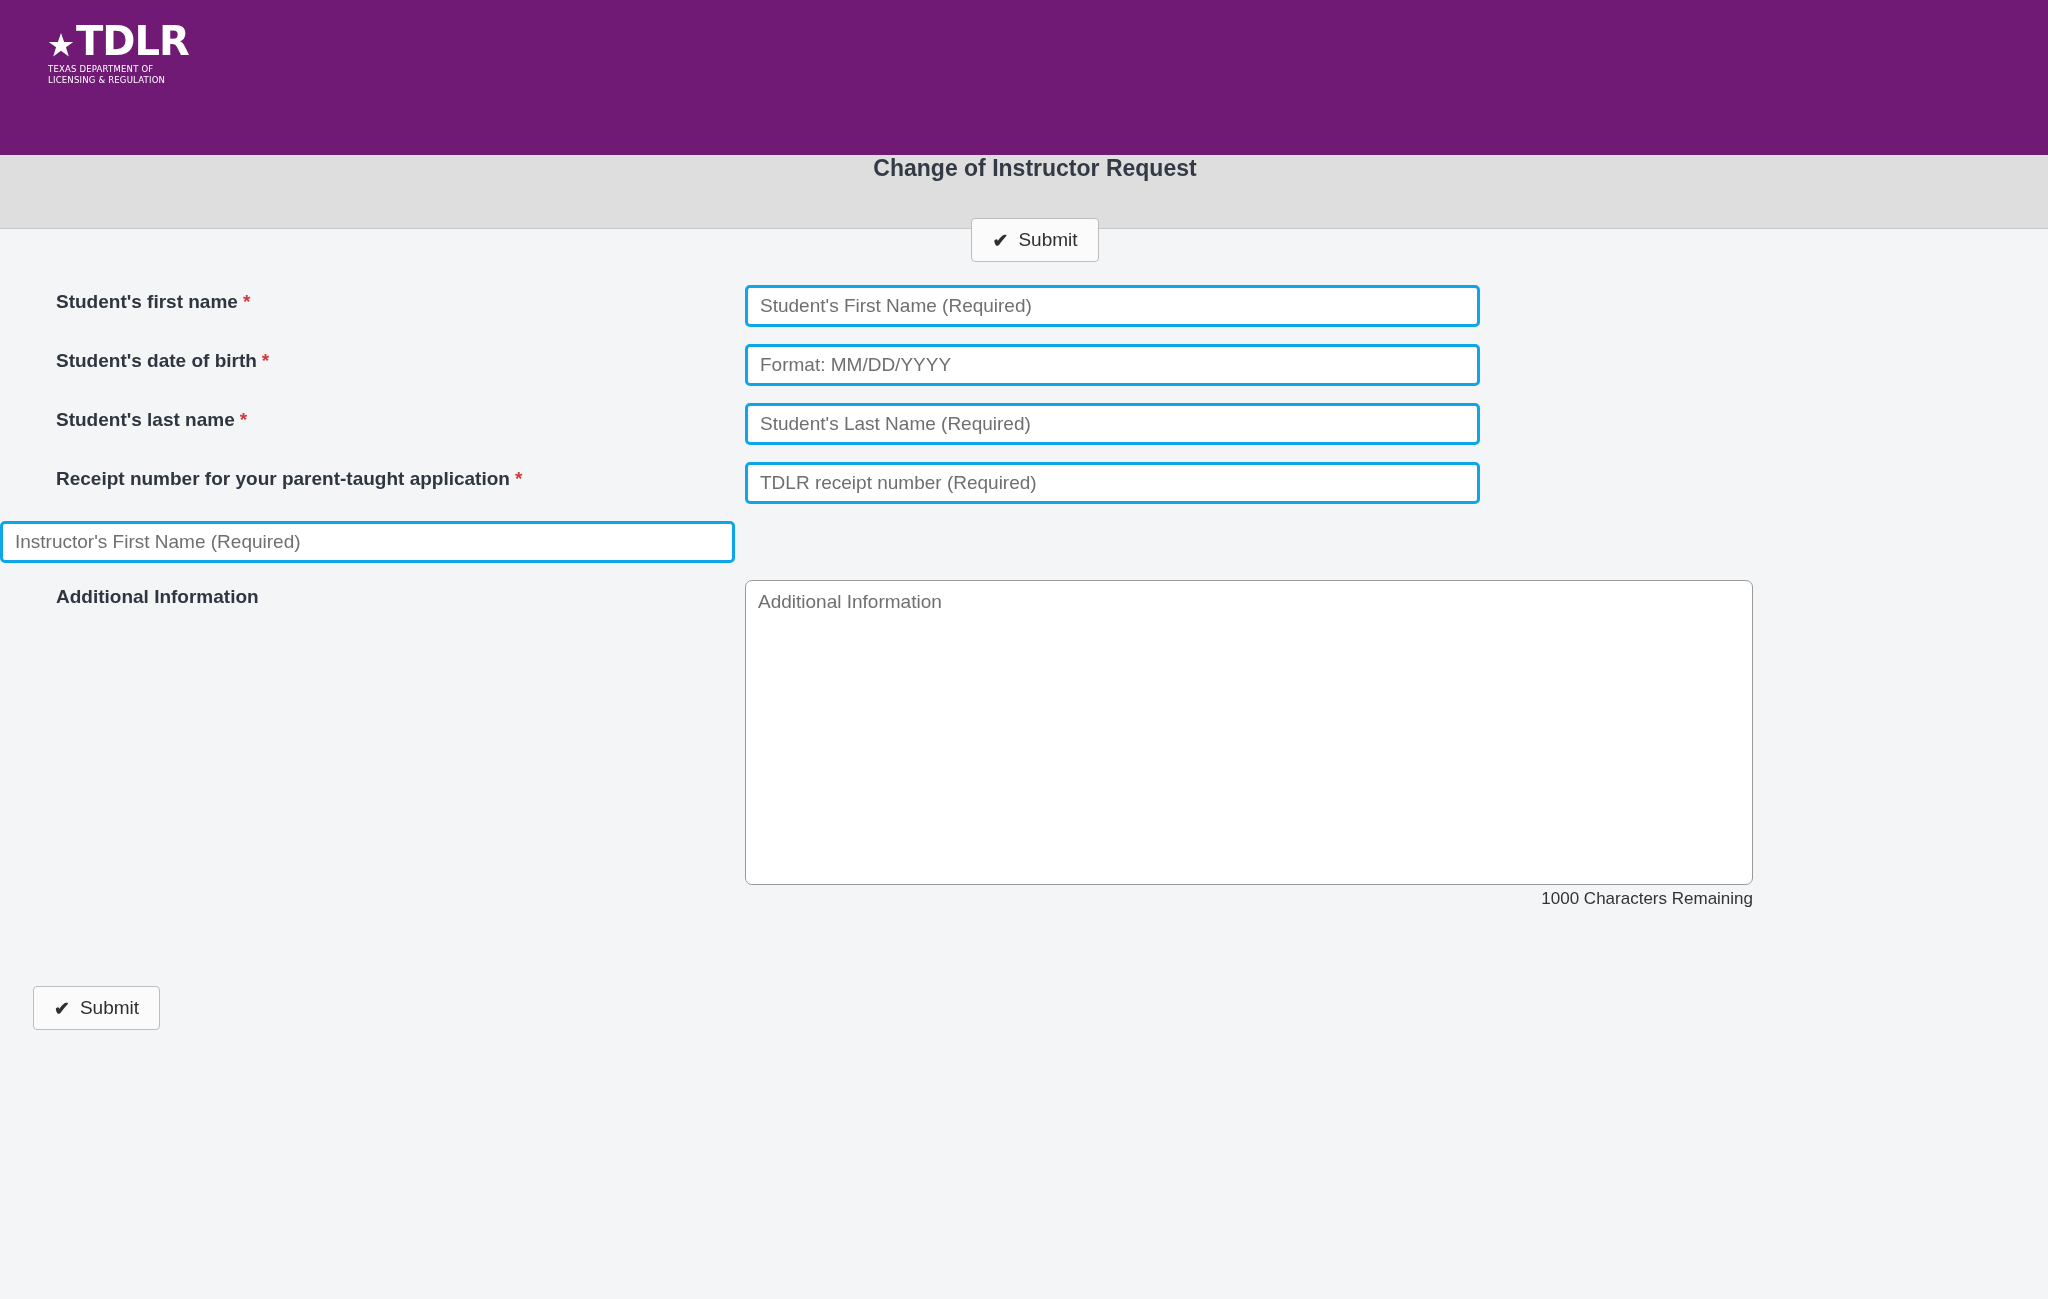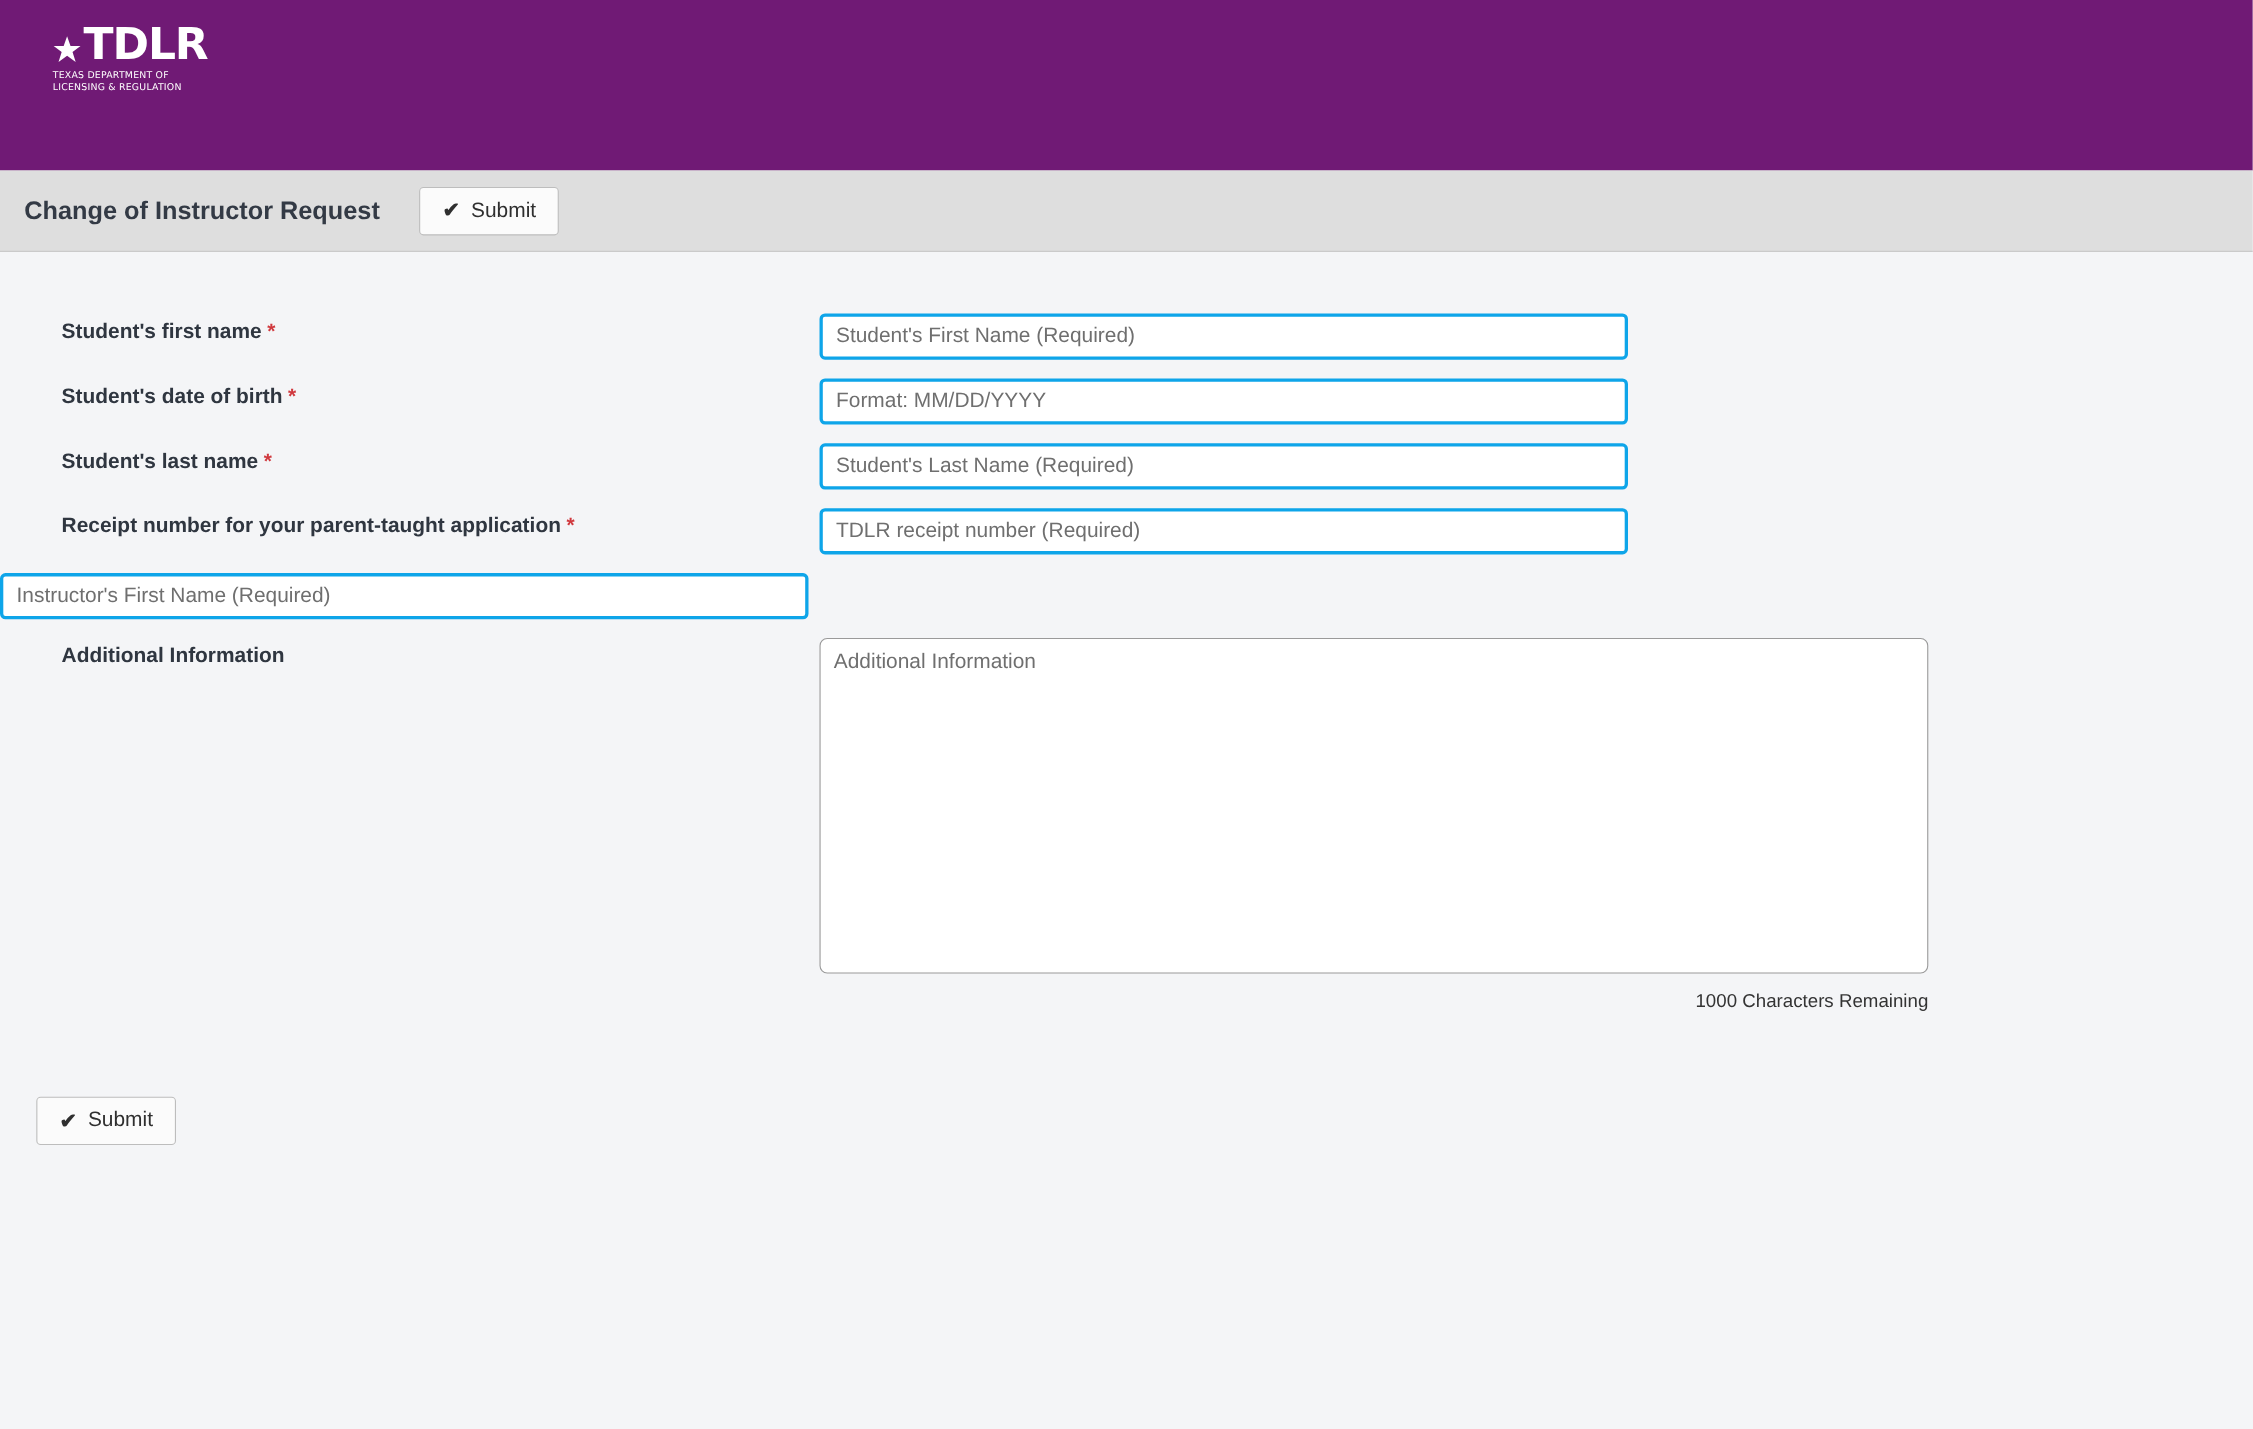--- a/index.html
+++ b/index.html
@@ -60,20 +60,21 @@
 
   
   .toolbar {
     background: #dedede;
     border-bottom: 1px solid #c8c8c8;
     height: 74px;
     display: flex;
     align-items: center;
     padding: 0 0 0 22px;
     gap: 36px;
+    flex-direction: column;
   }
   .toolbar-title {
     font-size: 23px;
     font-weight: bold;
     color: #333a45;
     white-space: nowrap;
   }
   .btn {
     background: #fbfbfb;
     border: 1px solid #bdbdbd;
@@ -140,21 +141,20 @@
     border-radius: 7px;
     resize: none;
     font-family: "Liberation Sans", sans-serif;
   }
   textarea.text-area::placeholder { color: #6f6f6f; }
   .char-count {
     width: 1008px;
     text-align: right;
     font-size: 17px;
     color: #333;
-    margin-top: 10px;
   }
   .bottom-submit {
     margin: 60px 0 0 33px;
   }
 </style>
 </head>
 <body>
 
 <div class="site-header">
   <div class="logo">

